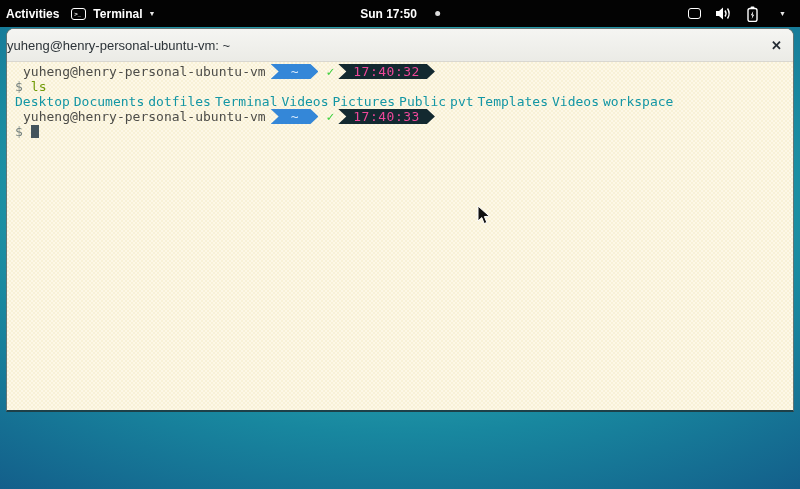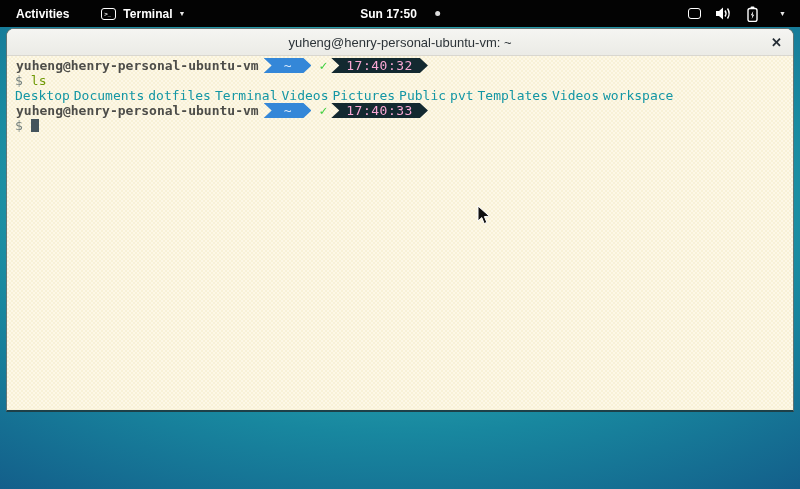--- a/index.html
+++ b/index.html
@@ -13,21 +13,21 @@
   }
 
   
   .top-bar {
     position:absolute; top:0; left:0; right:0; height:27px;
     background:#030303; color:#fff;
     display:flex; align-items:center; justify-content:space-between;
     font-size:12px; font-weight:600; z-index:5;
   }
   .tb-left { display:flex; align-items:center; height:100%; }
-  .tb-item { display:flex; align-items:center; height:100%; padding:0 16px; cursor:default; }
+  .tb-item { display:flex; align-items:center; height:100%; padding:0 6px; cursor:default; }
   .term-icon {
     width:15px; height:12px; border:1px solid #fff; border-radius:3px;
     display:inline-flex; align-items:center; justify-content:flex-start;
     margin-right:7px; padding-left:2px;
   }
   .term-icon-glyph { font-size:6px; font-weight:700; line-height:1; letter-spacing:0; }
   .caret { font-size:7px; margin-left:6px; color:#e6e6e6; }
   .tb-center {
     position:absolute; left:50%; top:0; transform:translateX(-50%);
     height:100%; display:flex; align-items:center; gap:18px;
@@ -39,51 +39,51 @@
 
   
   .window {
     position:absolute; left:6px; top:28px; width:788px; height:384px;
     border:1px solid #5f7476; border-bottom:2px solid #1e4048;
     border-radius:8px 8px 0 0;
     background:#f8f1d7; z-index:3;
     overflow:hidden;
   }
   .titlebar {
-    height:27px; position:relative;
+    height:33px; position:relative;
     background:linear-gradient(#f5f5f2,#ebebe6);
     background-color:#f0f0ec;
     border-bottom:1px solid #d9d7d0;
-    display:flex; align-items:center; justify-content:center;
+    display:flex; align-items:center; 
     font-size:13px; color:#2c3338;
   }
   .close-btn {
     position:absolute; right:11px; top:50%; transform:translateY(-50%);
     font-size:13px; font-weight:700; color:#242c34; cursor:default; line-height:1;
   }
   .content {
     height:calc(100% - 28px);
     background-color:#f8f1d7;
     background-image:
       linear-gradient(45deg,#fdf8e7 25%,transparent 25%,transparent 75%,#fdf8e7 75%),
       linear-gradient(45deg,#fdf8e7 25%,transparent 25%,transparent 75%,#fdf8e7 75%);
     background-size:4px 4px; background-position:0 0,2px 2px;
     font-family:"DejaVu Sans Mono", monospace;
     font-size:13px; line-height:15px; color:#4d4d49;
     padding:2px 0 0 8px;
   }
   .line { height:15px; display:flex; align-items:center; white-space:pre; }
-  .user { padding-left:1px; color:#4d4d49;font-weight:bold; }
+  .user { padding-left:8px; color:#4d4d49; }
   .pl-seg {
     display:inline-flex; align-items:center; justify-content:center;
     height:15px; font-size:13px;
     clip-path:polygon(0 0, calc(100% - 8px) 0, 100% 50%, calc(100% - 8px) 100%, 0 100%, 8px 50%);
   }
   .pl-blue { background:#3487d8; color:#d8eafc; padding:0 20px; margin-left:5px; }
-  .pl-dark { background:#132930; color:#f9a8d4; padding:0 15px; margin-left:4px; letter-spacing:0.5px; }
+  .pl-dark { background:#132930; color:#ec4899; padding:0 15px; margin-left:4px; letter-spacing:0.5px; }
   .check { color:#3ecf3e; font-weight:700; margin-left:8px; }
   .dollar { color:#74807e; }
   .cmd { color:#6f9a06; margin-left:8px; }
   .dirs { color:#1396a4; gap:4px; }
   .cursor-block { width:8px; height:13px; background:#44545c; margin-left:8px; }
 
   
   .mouse { position:absolute; left:477px; top:205px; z-index:9; }
 </style>
 </head>

